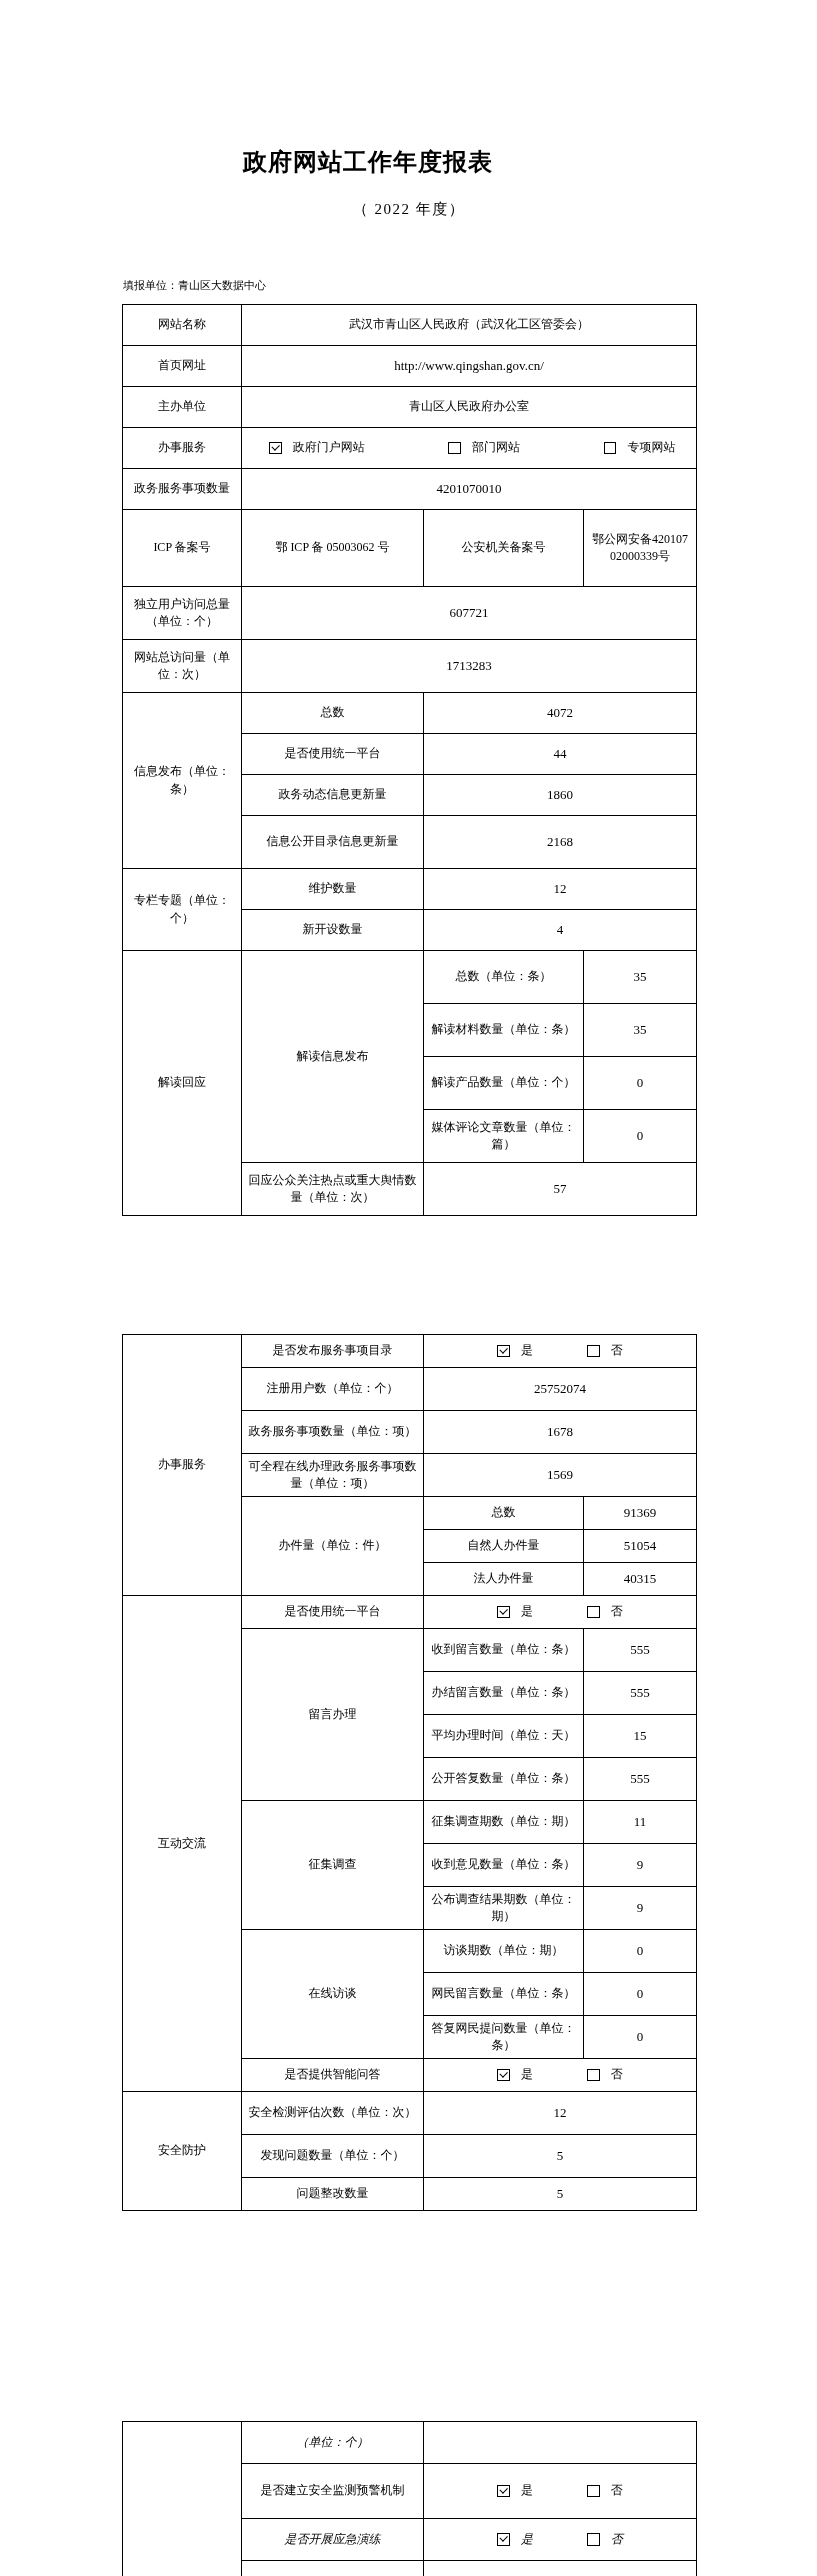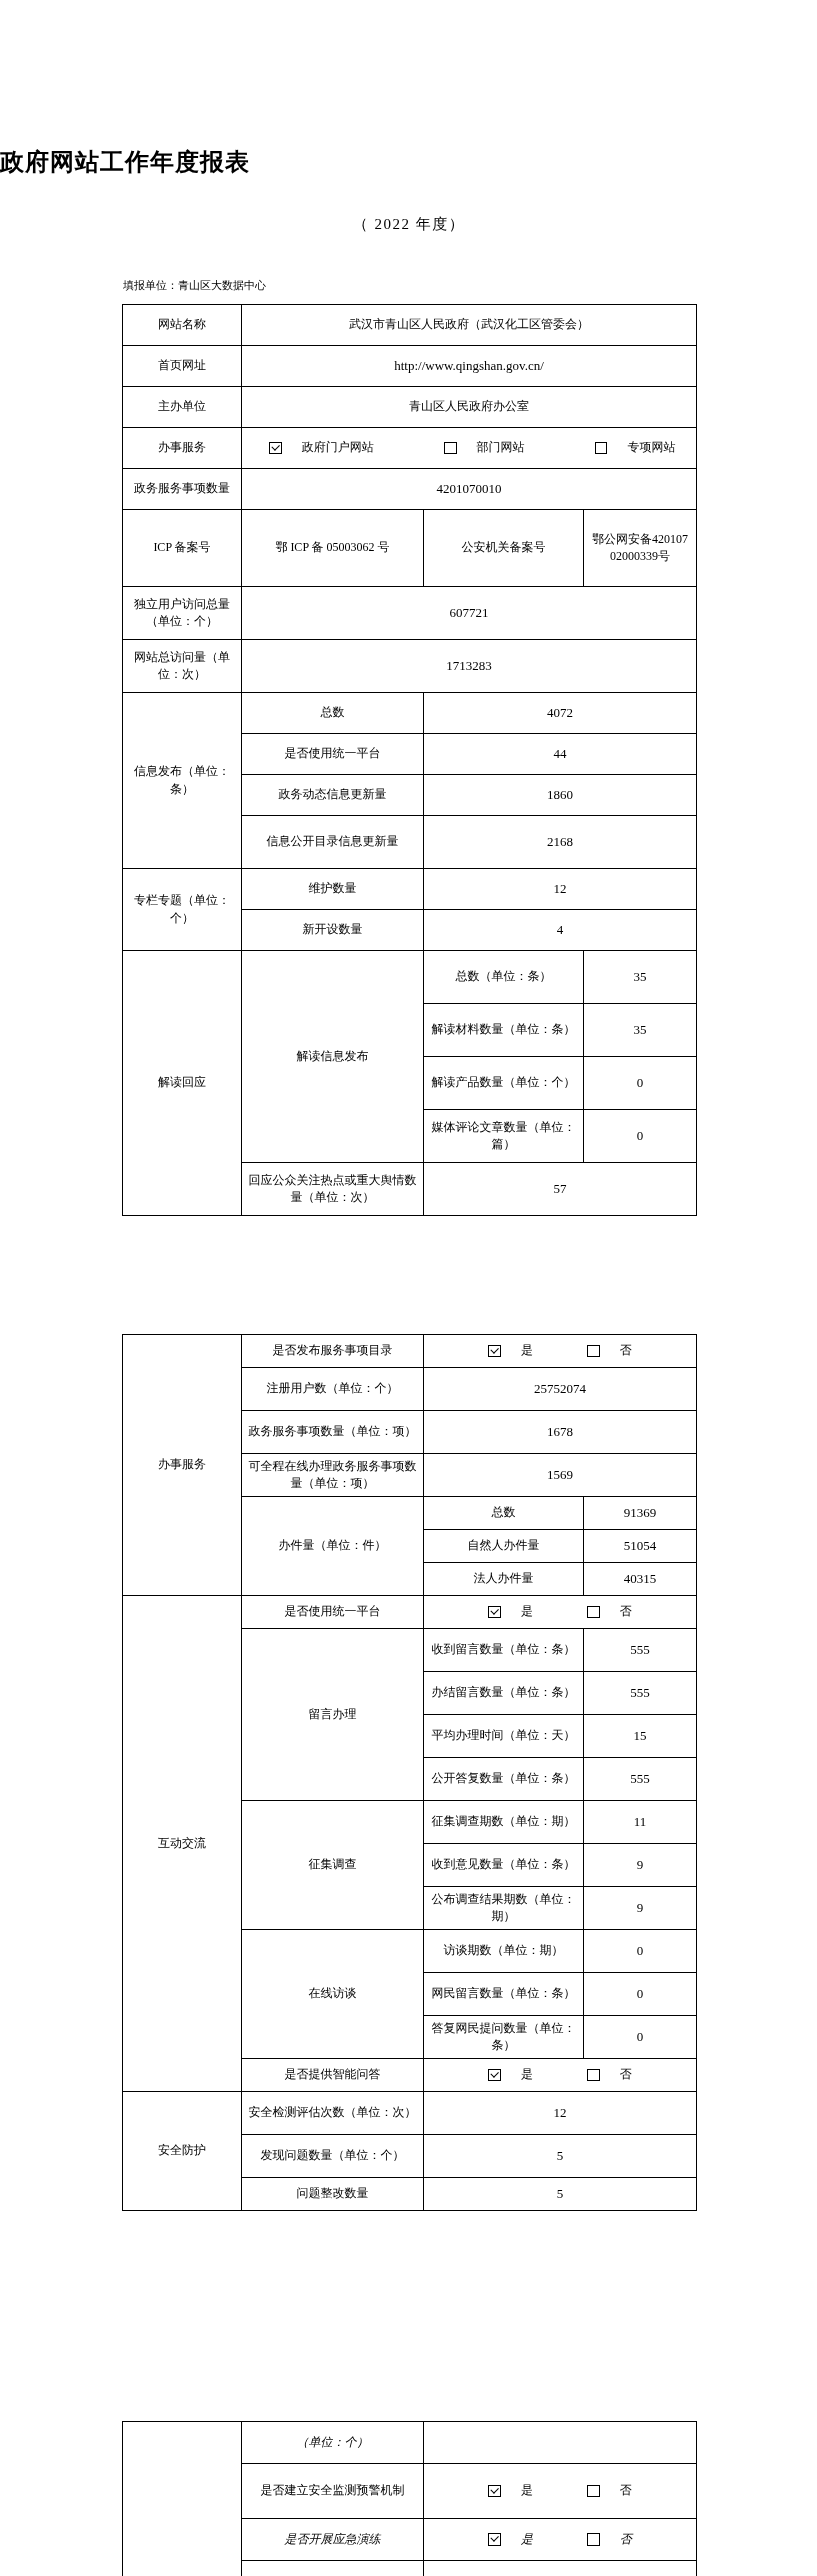--- a/index.html
+++ b/index.html
@@ -1,25 +1,25 @@
 <!DOCTYPE html>
 <html style="font-size:8.2px"><head>
 <meta charset="utf-8">
 <style>
   html,body{margin:0;padding:0;}
   body{
     width:818px;height:3470px;position:relative;background:#ffffff;
     font-family:"Liberation Serif","DejaVu Serif",serif;color:#000;
   }
-  .title-wrap{position:absolute;top:146px;left:0;width:736px;}
+  .title-wrap{position:absolute;top:146px;left:0;width:736px;text-align:center;}
   .doc-title{
     font-family:"Liberation Sans","DejaVu Sans",sans-serif;
     font-weight:900;font-size:24px;letter-spacing:1px;
   }
-  .subtitle-wrap{position:absolute;top:215px;left:0;width:818px;text-align:center;}
+  .subtitle-wrap{position:absolute;top:200px;left:0;width:818px;text-align:center;}
   .doc-subtitle{font-size:15px;letter-spacing:1.5px;}
   .filing-wrap{position:absolute;top:278px;left:123px;}
   .filing{font-size:11px;}
 
   table{
     position:absolute;left:122px;width:573px;
     border-collapse:collapse;table-layout:fixed;
     border:1.5px solid #000;
   }
   #t1{top:304px;}
@@ -32,21 +32,21 @@
     overflow:hidden;
   }
   td.num{font-size:13px;}
   td.brk{word-break:break-all;padding:1px 7.2px;}
   
   .h79{height:41px;}  .h102{height:53px;} .h150{height:77px;}
   .h64{height:33px;}  .h83{height:43px;}
   .h82{height:42px;font-style:italic;}  .h107{height:55px;}
 
   
-  .cb{display:inline-flex;align-items:center;gap:20px;white-space:nowrap;}
+  .cb{display:inline-flex;align-items:center;gap:11px;white-space:nowrap;}
   .cb .box{width:10.8px;height:10.8px;border:1px solid #000;position:relative;flex:none;background:#fff;}
   .cb .box.checked::after{
     content:"";position:absolute;left:1.5px;top:1px;width:6.2px;height:3.6px;
     border-left:1.5px solid #000;border-bottom:1.5px solid #000;
     transform:rotate(-45deg);
   }
   td.typecell{padding:0 20.6px 0 27px;}
   .type-flex{display:flex;justify-content:space-between;align-items:center;}
   .yn-flex{display:flex;justify-content:center;align-items:center;gap:54px;}
 </style>

